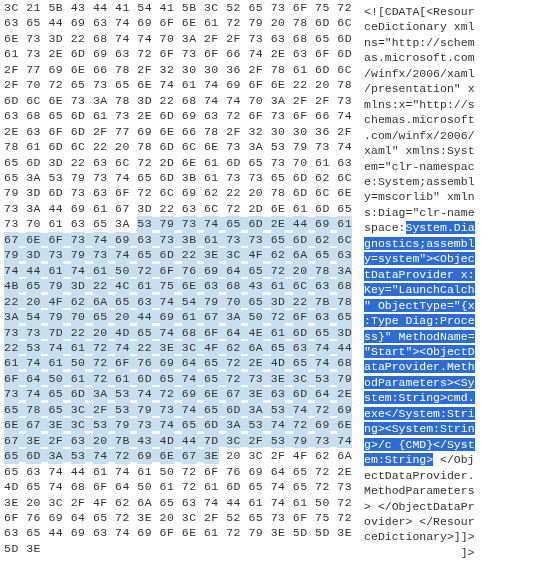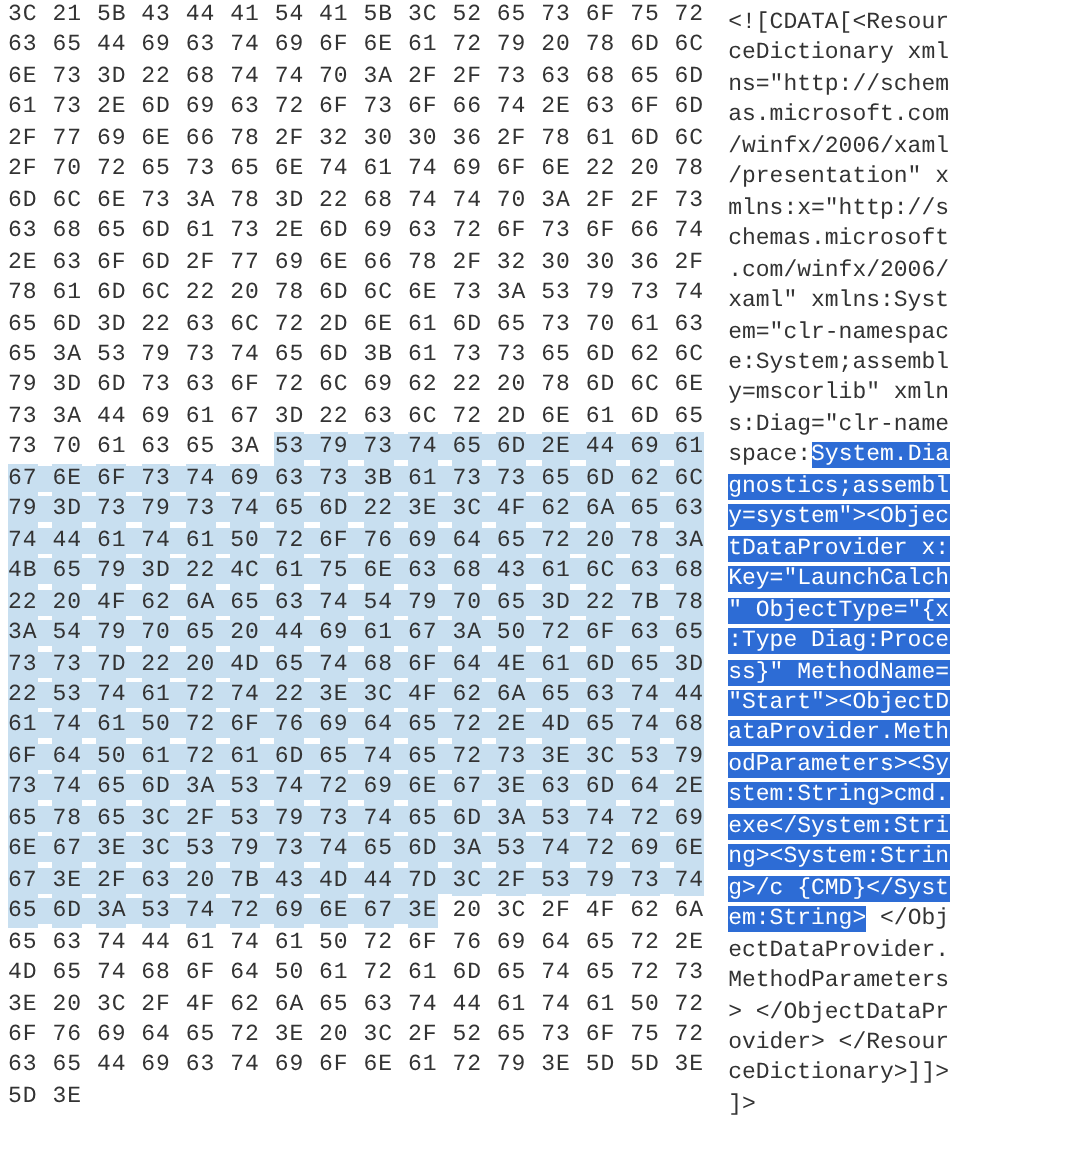--- a/index.html
+++ b/index.html
@@ -19,20 +19,21 @@
   }
   .hex-col {
     color: #333;
     letter-spacing: 0.5px;
     padding: 0 0 4px 4px;
   }
   .hex-row { display: block; }
   .text-col {
     padding: 4px 2px 4px 12px;
     color: #333;
+    text-align: right;
   }
   .text-line { display: block; }
   .hex-byte { display: inline-block; }
   .sel-hex {
     background: #c8dff0;
   }
   .sel-text {
     background: #2d6cd5;
     color: #ffffff;
     margin-top: 44px;

